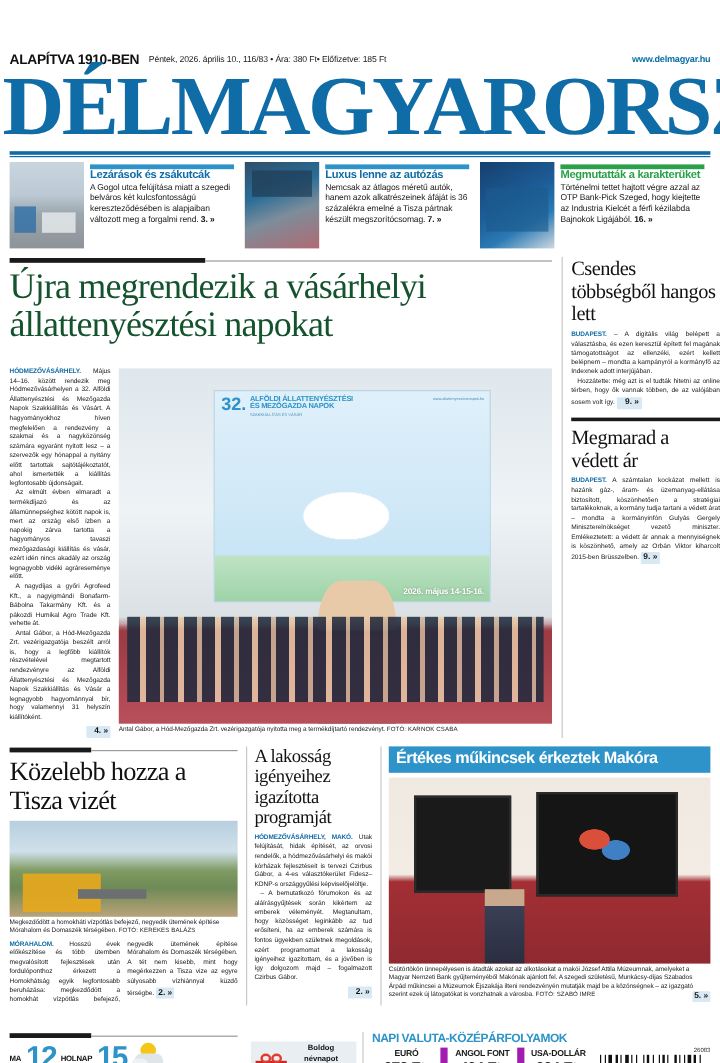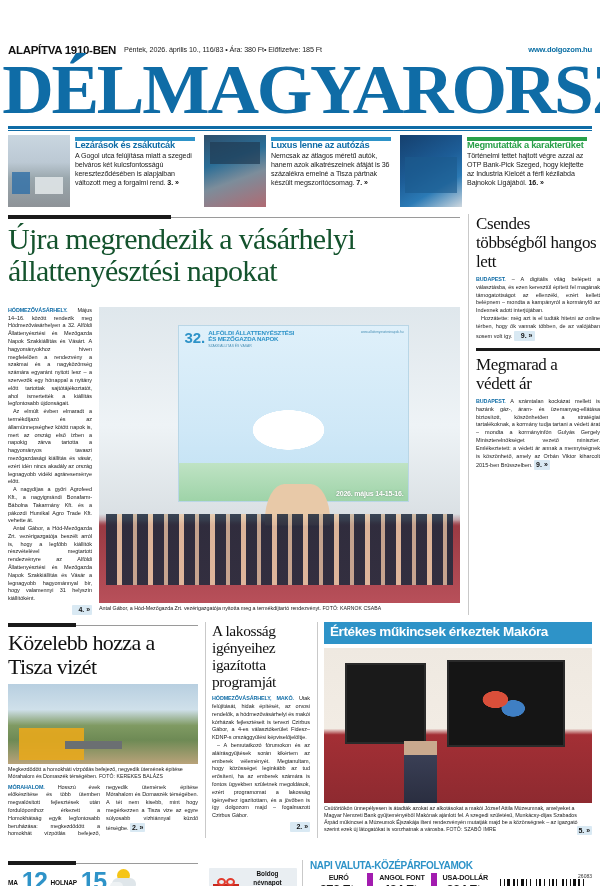--- a/index.html
+++ b/index.html
@@ -244,21 +244,21 @@
   }
 </style>
 </head>
 <body>
 
 <div class="page">
 
   <div class="topbar">
     <span class="founded">ALAPÍTVA 1910-BEN</span>
     <span class="dateline">Péntek, 2026. április 10., 116/83  •  Ára: 380 Ft• Előfizetve: 185 Ft</span>
-    <span class="website">www.dolgozom.hu</span>
+    <span class="website">www.delmagyar.hu</span>
   </div>
 
   <div class="masthead">DÉLMAGYARORSZÁG</div>
   <div class="masthead-rule"></div>
   <div class="masthead-rule2"></div>
 
   <div class="teasers">
 
     <div class="teaser">
       <div class="teaser-photo img-street">

